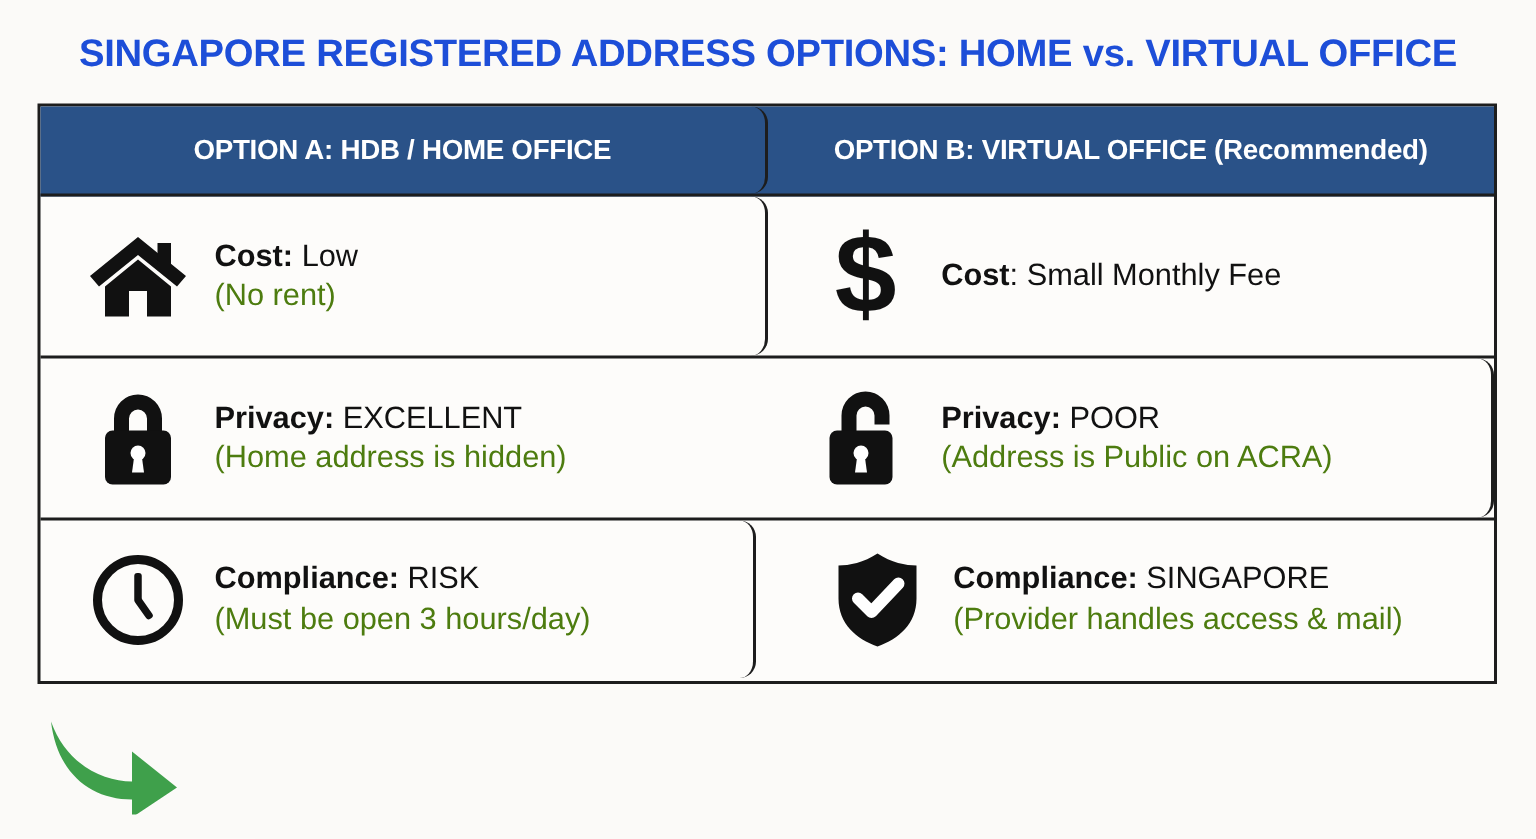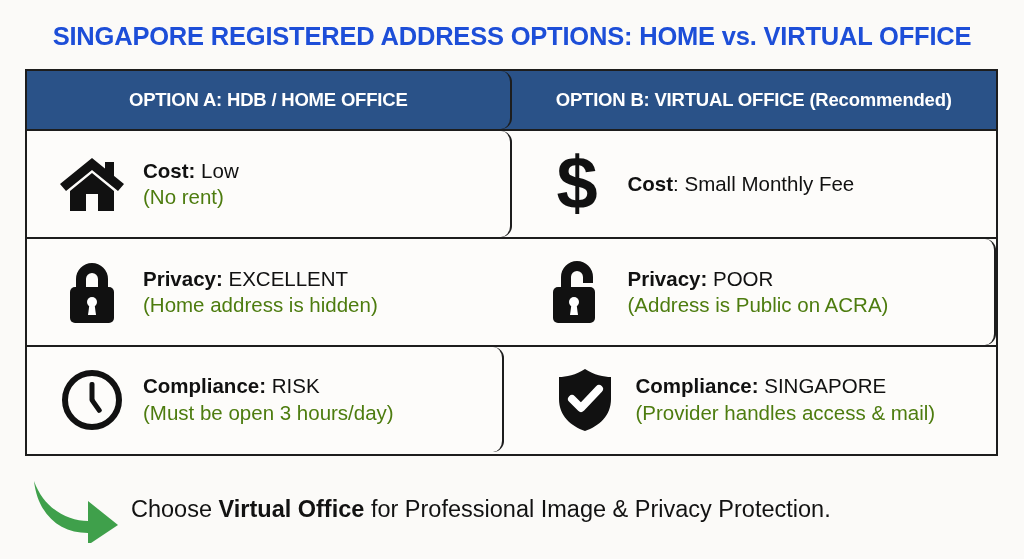--- a/index.html
+++ b/index.html
@@ -263,16 +263,13 @@
   </div>
 
 </div>
 
 <div id="footer-row">
   <div id="footer-arrow">
     <svg width="96" height="68" viewBox="0 0 96 68" aria-hidden="true">
       <path d="M8 6 C18 34 42 46 62 46 L62 26 L92 50 L62 70 L62 58 C34 58 12 40 8 6 Z" fill="#3FA04B"></path>
     </svg>
   </div>
-  <div id="footer-text">
-    <span>Choose </span><span class="strong">Virtual Office</span><span> for Professional Image &amp; Privacy Protection.</span>
-  </div>
 </div>
 
 </body></html>

